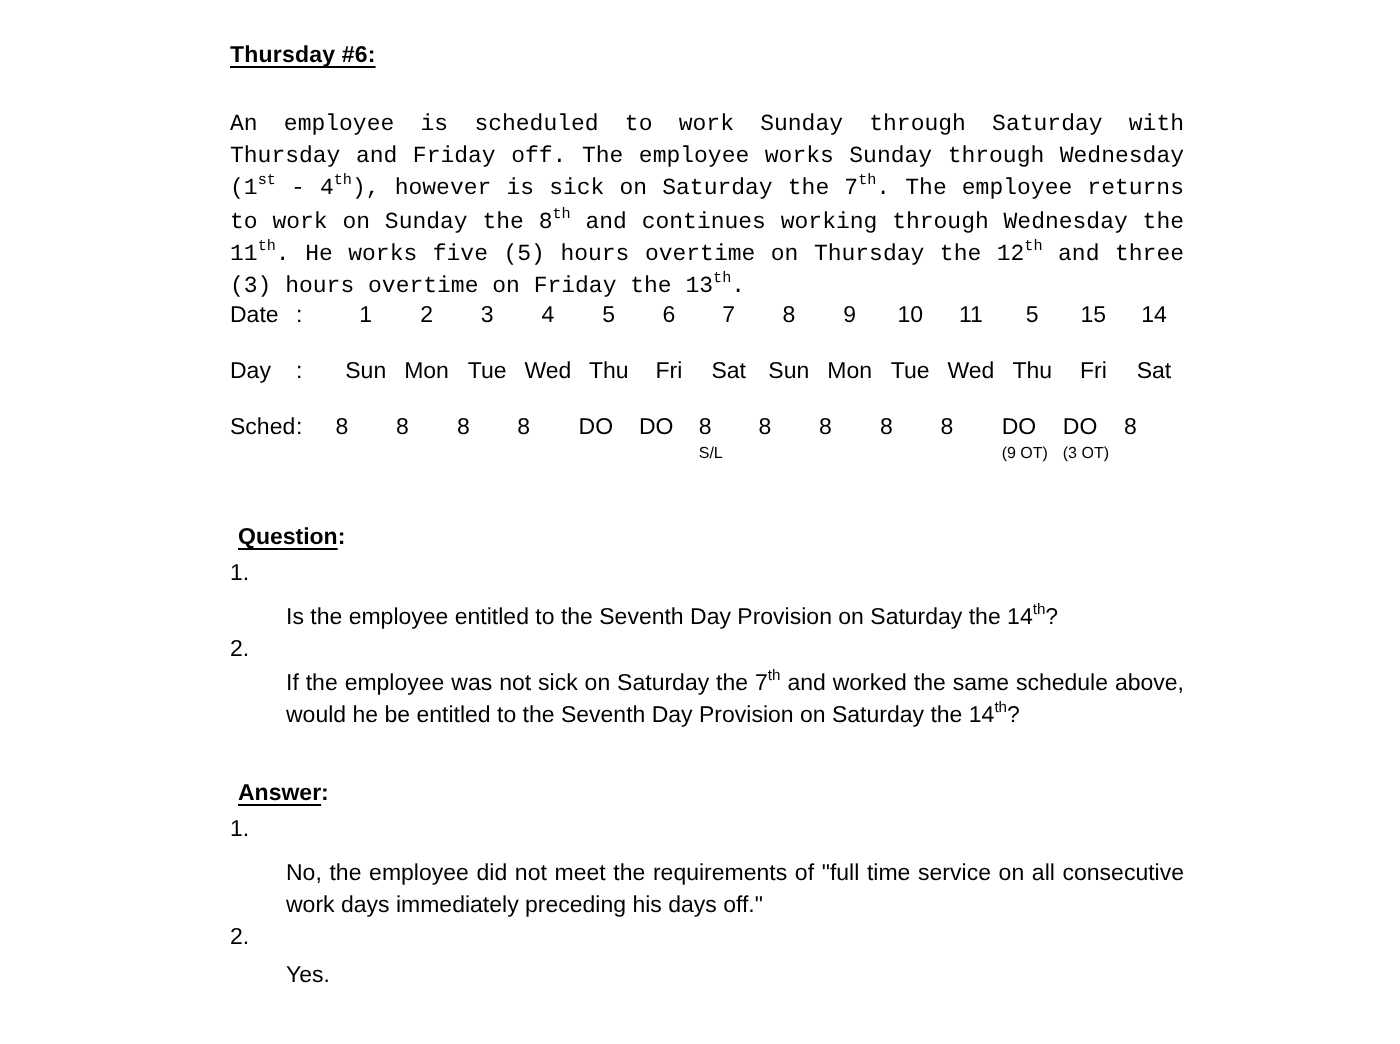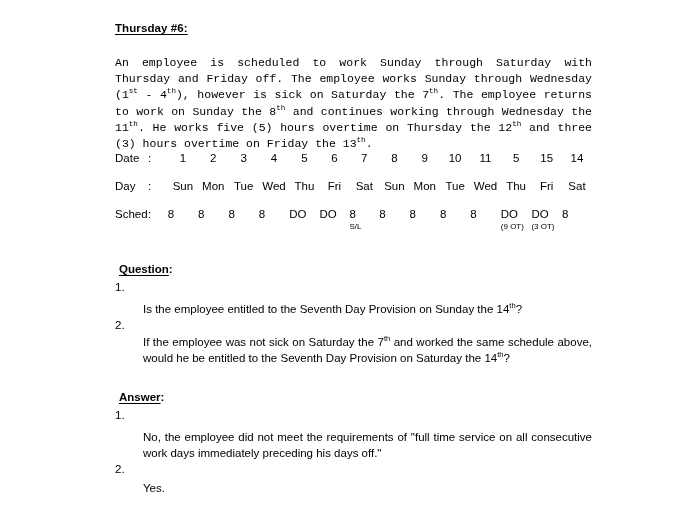--- a/index.html
+++ b/index.html
@@ -212,21 +212,21 @@
       </tbody>
     </table>
   </div>
 
   <div class="qa-block" id="question-block">
     <div class="section-heading"><span class="u">Question</span><span>:</span></div>
 
     <ol class="qa-list">
       <li class="qa-item first no-justify">
         <span class="num">1.</span>
-        <span class="txt"><span>Is the employee entitled to the Seventh Day Provision on Sunday the 14</span><sup>th</sup><span>?</span></span>
+        <span class="txt"><span>Is the employee entitled to the Seventh Day Provision on Saturday the 14</span><sup>th</sup><span>?</span></span>
       </li>
       <li class="qa-item second">
         <span class="num">2.</span>
         <span class="txt"><span>If the employee was not sick on Saturday the 7</span><sup>th</sup><span> and worked the same schedule above, would he be entitled to the Seventh Day Provision on Saturday the 14</span><sup>th</sup><span>?</span></span>
       </li>
     </ol>
   </div>
 
   <div class="qa-block" id="answer-block">
     <div class="section-heading"><span class="u">Answer</span><span>:</span></div>

